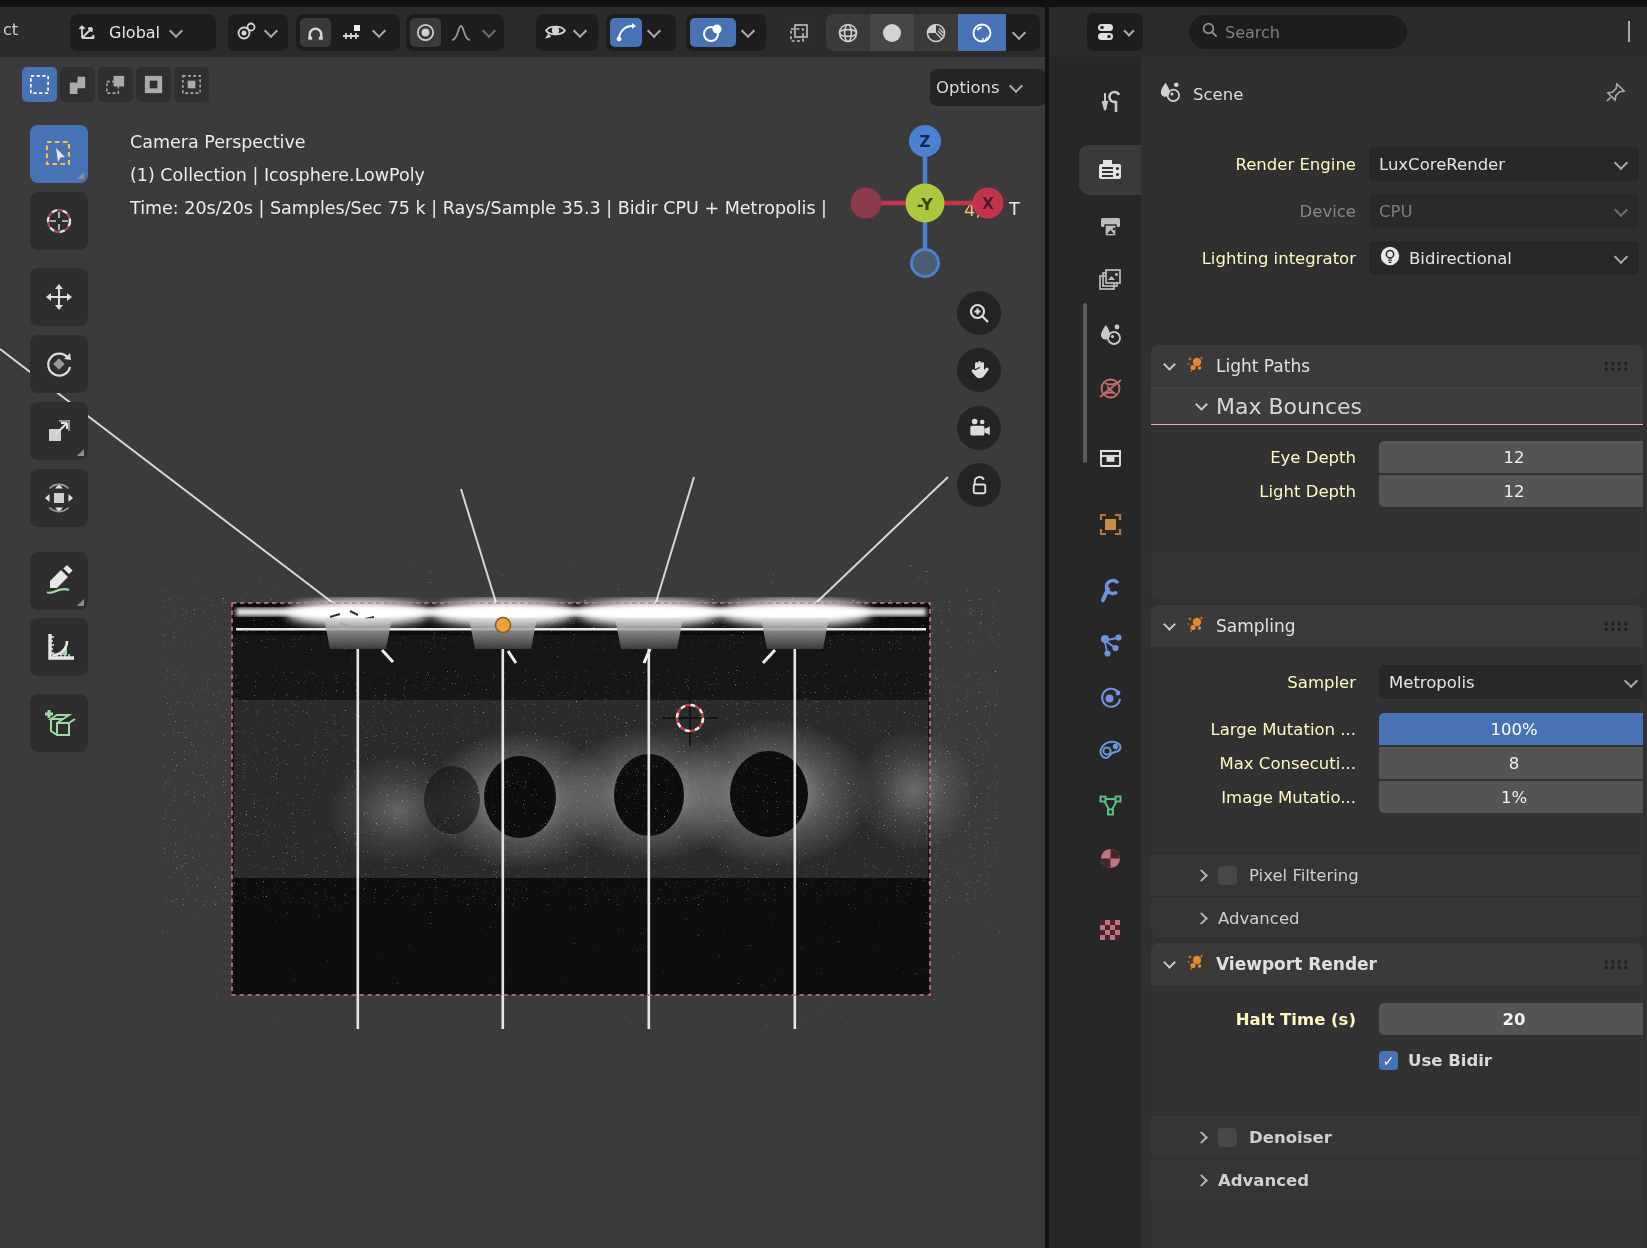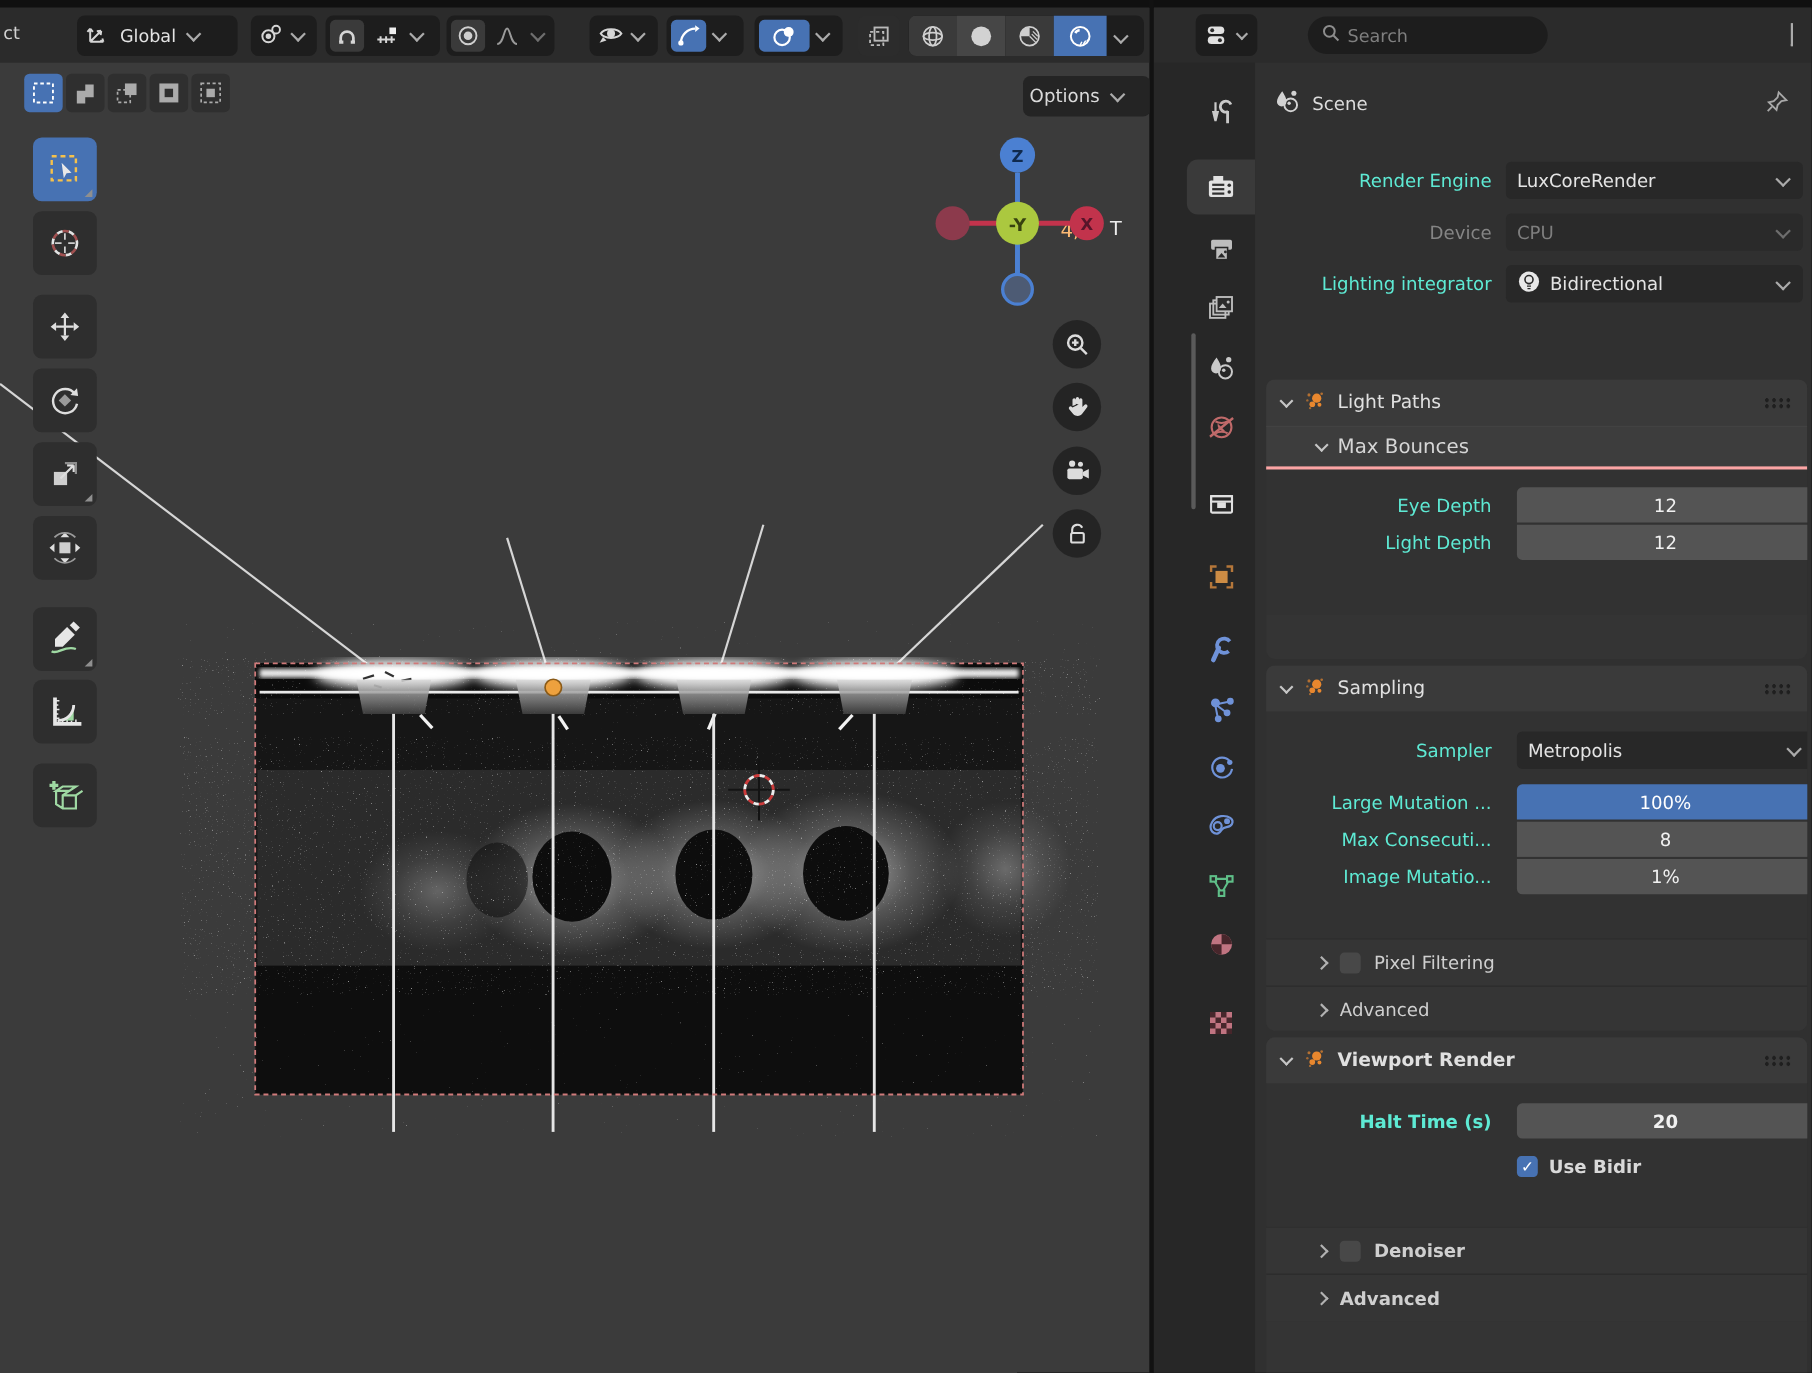--- a/index.html
+++ b/index.html
@@ -46,54 +46,59 @@
   .hdr-chev{position:absolute;right:14px;top:14px;}
   .tabcol{position:absolute;left:0;top:50px;width:92px;height:1191px;background:#272727;}
   .tab{position:absolute;left:30px;width:62px;height:50px;display:flex;align-items:center;justify-content:center;}
   .tab.on{background:#3a3a3a;border-radius:10px 0 0 10px;width:62px;}
   .tscroll{position:absolute;left:34px;top:246px;width:4px;height:160px;background:#5a5a5a;border-radius:2px;}
   .content{position:absolute;left:92px;top:50px;width:506px;height:1191px;background:#303030;}
   .crumb{position:absolute;left:16px;top:22px;display:flex;align-items:center;gap:10px;}
   .crumb-label{font-size:16.5px;color:#dcdcdc;}
   .pin{position:absolute;right:20px;top:24px;}
   .row{position:absolute;left:10px;width:492px;height:34px;}
-  .lbl{position:absolute;left:0;top:0;width:205px;height:34px;display:flex;align-items:center;justify-content:flex-end;font-size:16.5px;color:#5eead4;}
+  .lbl{position:absolute;left:0;top:0;width:205px;height:34px;display:flex;align-items:center;justify-content:flex-end;font-size:16.5px;color:#fef9c3;}
   .lbl.dis{color:#858585;}
   .valzone{position:absolute;left:218px;top:0;width:270px;}
   .dd{height:34px;background:#282828;border-radius:5px;display:flex;align-items:center;padding:0 10px;box-sizing:border-box;color:#e4e4e4;font-size:16.5px;gap:8px;}
   .dd .grow{flex:1;}
   .dd.dis{background:#2a2a2a;color:#7e7e7e;}
   .num{height:32px;background:#545454;border-radius:5px;display:flex;align-items:center;justify-content:center;color:#f1f1f1;font-size:16.5px;}
   .num.blue{background:#4772b3;color:#fff;}
   .stack .num{border-radius:0;margin-bottom:2px;}
   .stack .num:first-child{border-radius:5px 5px 0 0;}
   .stack .num:last-child{border-radius:0 0 5px 5px;margin-bottom:0;}
   .pbtn{height:34px;background:#4a4a4a;border:none;border-radius:5px;color:#e2e2e2;font-size:16.5px;font-family:inherit;display:flex;align-items:center;gap:9px;padding:0 10px;cursor:default;}
   .panel{position:absolute;left:10px;width:492px;background:#343434;border-radius:8px;overflow:hidden;}
   .phead{height:42px;background:#3a3a3a;display:flex;align-items:center;gap:10px;padding:0 14px;}
   .ptitle{font-size:17px;color:#e0e0e0;flex:1;}
   .dots{width:26px;height:11px;background-image:radial-gradient(circle,#1f1f1f 1.7px,transparent 1.9px);background-size:6.5px 5.5px;}
-  .subhead{height:36px;background:#3d3d3d;border-top:1px solid #444;border-bottom:3px solid #fca5a5;display:flex;align-items:center;gap:10px;padding:0 0 0 46px;font-size:18px;color:#d6d6d6;}
+  .subhead{height:36px;background:#3d3d3d;border-top:1px solid #444;border-bottom:1px solid #fca5a5;display:flex;align-items:center;gap:10px;padding:0 0 0 46px;font-size:22px;color:#d6d6d6;}
   .pbody{background:#323232;position:relative;}
   .collapse-row{display:flex;align-items:center;gap:12px;padding:0 0 0 46px;height:42px;font-size:16.5px;color:#cfcfcf;background:#353535;border-top:1px solid #2c2c2c;}
   .checkbox{width:19px;height:19px;border-radius:4px;background:#484848;display:flex;align-items:center;justify-content:center;}
   .checkbox.checked{background:#4772b3;color:#fff;font-size:14px;}
   .chev-r{width:7px;height:7px;border-right:2px solid #b2b2b2;border-bottom:2px solid #b2b2b2;transform:rotate(-45deg);}
   .chev-d{width:7px;height:7px;border-right:2px solid #c6c6c6;border-bottom:2px solid #c6c6c6;transform:rotate(45deg);margin-top:-3px;}
   .orange-sq{width:27px;height:27px;border-radius:5px;background:#d9812b;display:flex;align-items:center;justify-content:center;}
   .orange-ci{width:27px;height:27px;border-radius:50%;background:#e08e2e;display:flex;align-items:center;justify-content:center;color:#fff;font-size:16px;font-weight:bold;}
 </style>
 </head>
 <body>
 
 <div class="stage">
   <div class="topblack"></div>
 
   <div class="viewport">
 
+    <div class="overlay-text">
+      <div class="ov1">Camera Perspective</div>
+      <div class="ov2">(1) Collection | Icosphere.LowPoly</div>
+      <div class="ov3">Time: 20s/20s | Samples/Sec 75 k | Rays/Sample 35.3 | Bidir CPU + Metropolis |</div>
+    </div>
     <div class="ovmid">4,2</div>
     <div class="ovtail">T</div>
 
     <svg class="scene-svg" width="1045" height="1241" viewBox="0 0 1045 1241">
       <defs>
         <filter id="grain">
             <feTurbulence type="fractalNoise" baseFrequency="0.75" numOctaves="2" seed="3" stitchTiles="stitch"></feTurbulence>
           <feColorMatrix type="matrix" values="0 0 0 0 1  0 0 0 0 1  0 0 0 0 1  2.2 2.2 2.2 0 -4.6"></feColorMatrix>
           </filter>
         <filter id="grain2">

